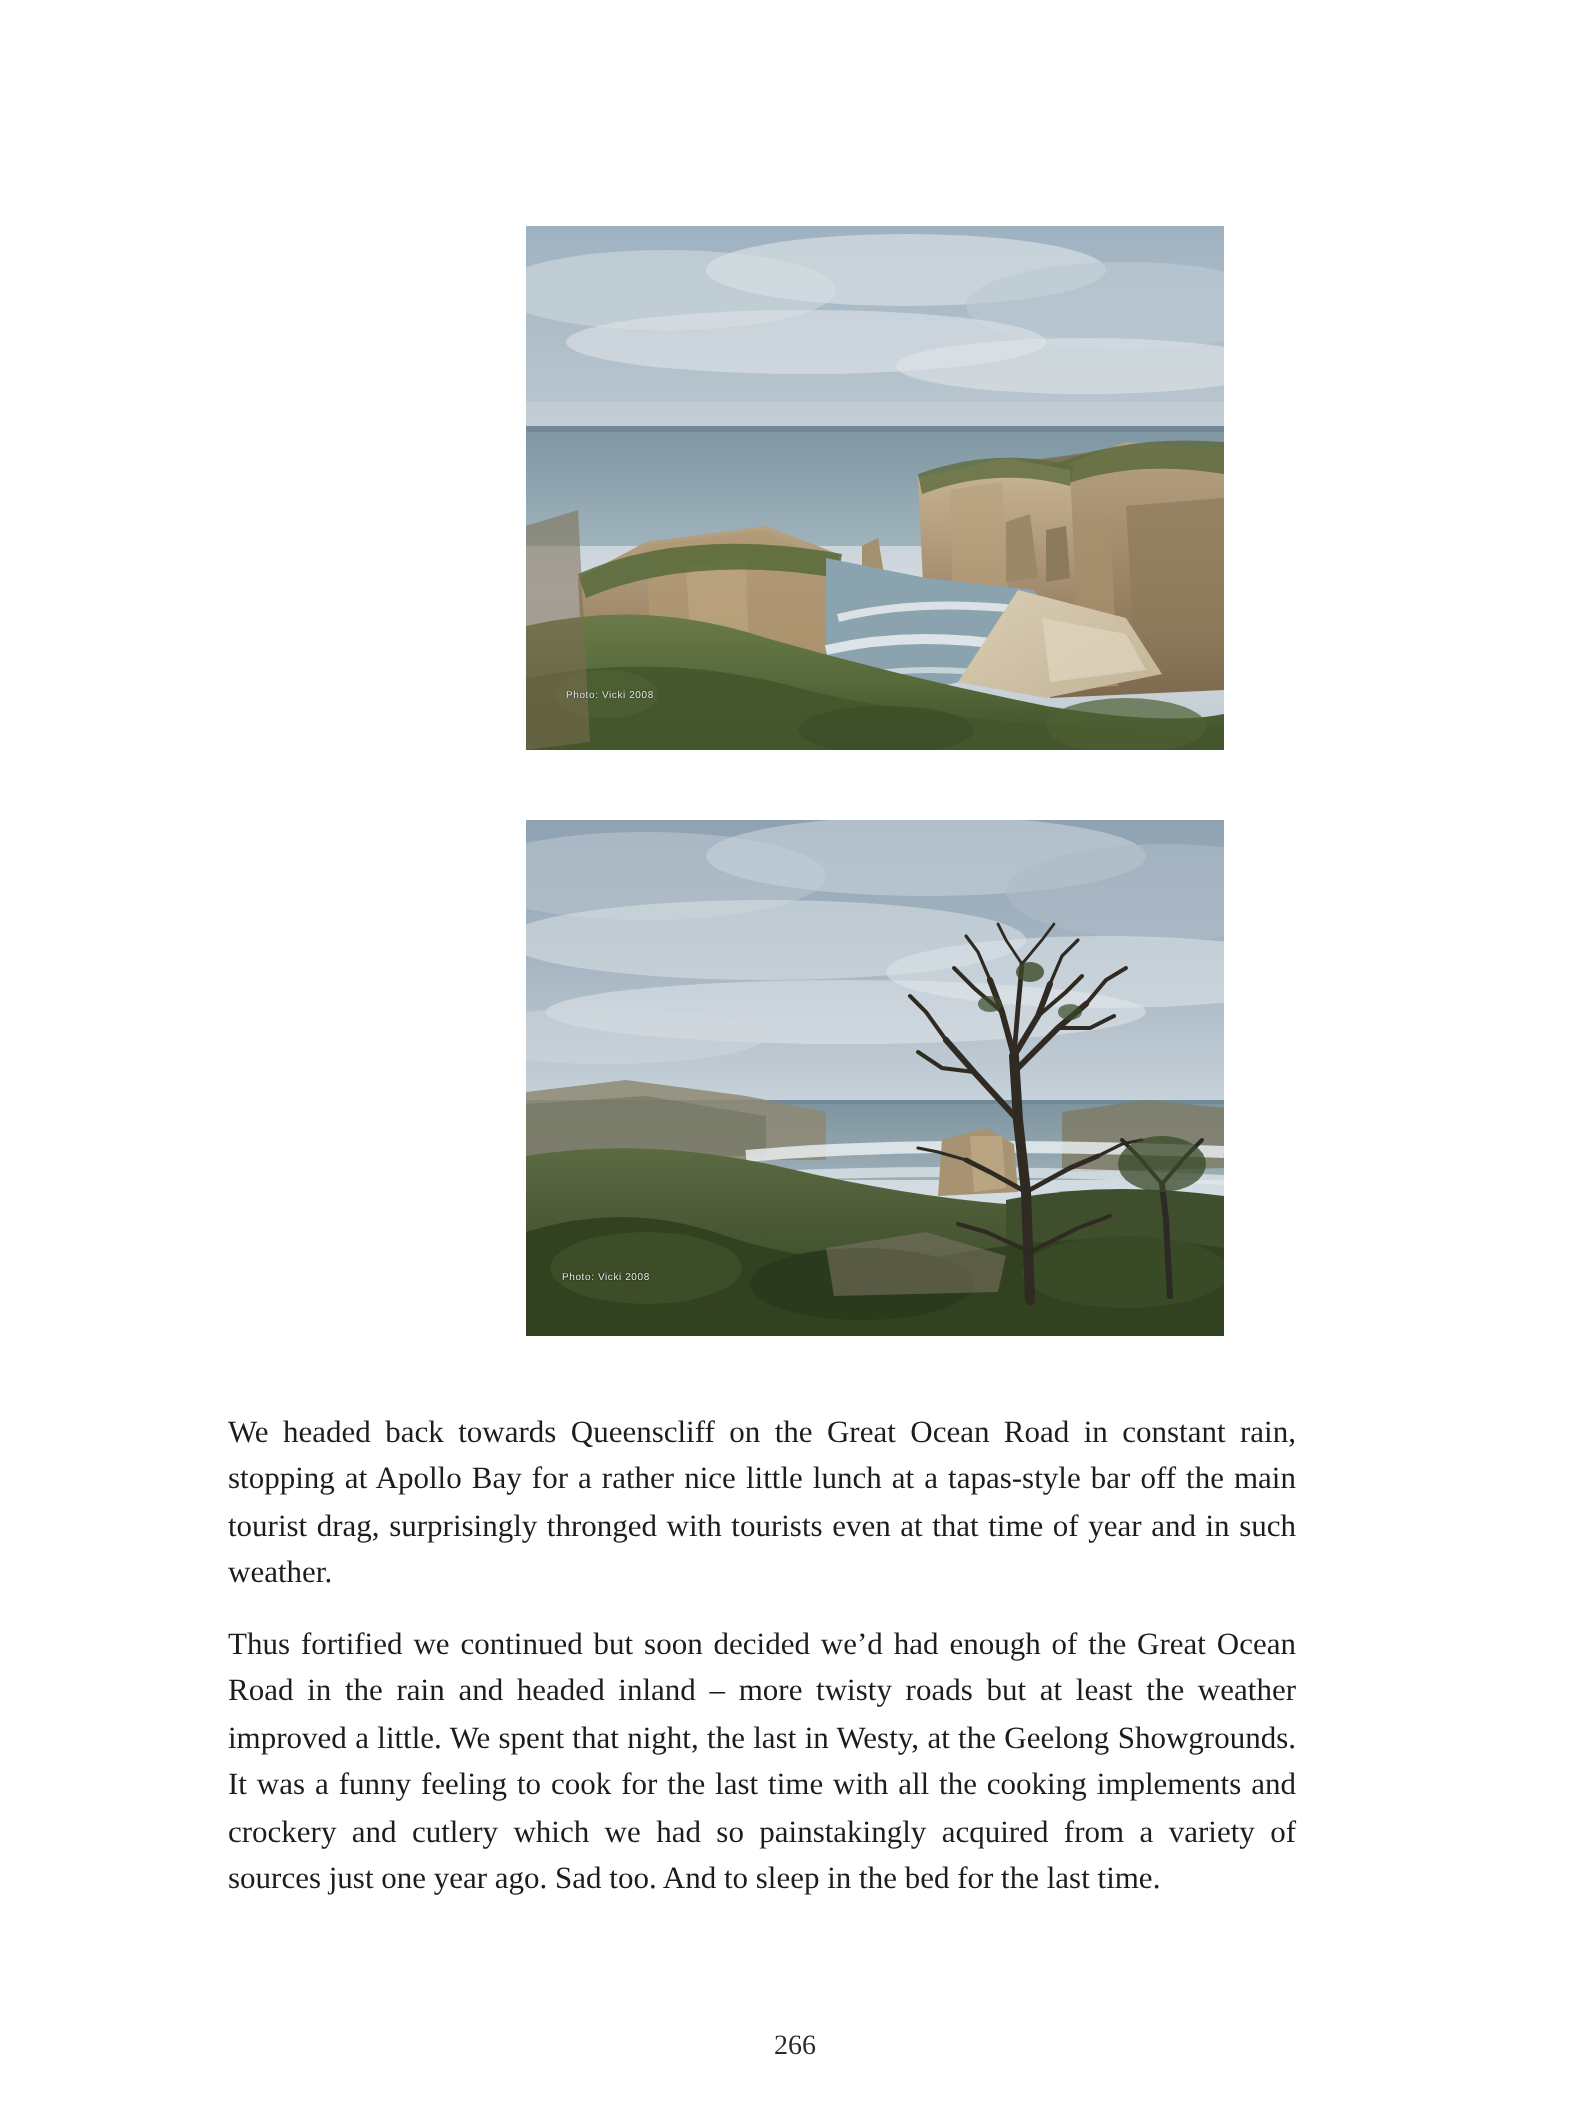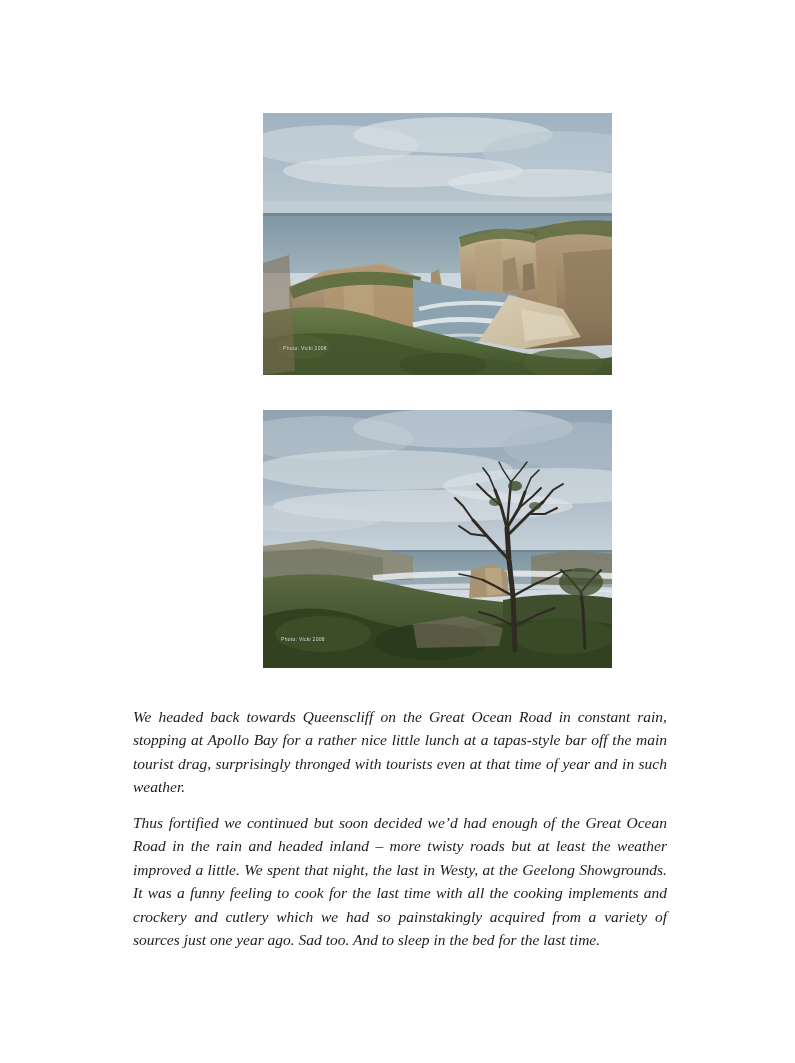--- a/index.html
+++ b/index.html
@@ -51,28 +51,27 @@
     color: #e8e8e8;
     letter-spacing: 0.3px;
     text-shadow: 0 0 1px rgba(0,0,0,0.8);
     white-space: nowrap;
   }
   #figure-1 .photo-caption { left: 20px; bottom: 24px; }
   #figure-2 .photo-caption { left: 18px; bottom: 26px; }
 
   .body-text {
     position: absolute;
-    left: 133px;
+    left: 114px;
     width: 534px;
     font-size: 15.5px;
     line-height: 23.5px;
     text-align: justify;
     text-justify: inter-word;
     color: #1c1c1c;
-    font-style: italic;
   }
   #paragraph-1 { top: 689px; }
   #paragraph-2 { top: 795px; }
 
   .page-number {
     position: absolute;
     top: 1016px;
     left: 0;
     width: 795px;
     text-align: center;
@@ -265,13 +264,14 @@
         <path d="M318 182 L330 168 L338 160" stroke-width="2"></path>
       </g>
       <ellipse cx="318" cy="172" rx="22" ry="14" fill="#3a4a28" opacity="0.75"></ellipse>
     </svg>
     <figcaption class="photo-caption">Photo: Vicki 2008</figcaption>
   </figure>
 
   <p class="body-text" id="paragraph-1">We headed back towards Queenscliff on the Great Ocean Road in constant rain, stopping at Apollo Bay for a rather nice little lunch at a tapas-style bar off the main tourist drag, surprisingly thronged with tourists even at that time of year and in such weather.</p>
   <p class="body-text" id="paragraph-2">Thus fortified we continued but soon decided we’d had enough of the Great Ocean Road in the rain and headed inland – more twisty roads but at least the weather improved a little. We spent that night, the last in Westy, at the Geelong Showgrounds.  It was a funny feeling to cook for the last time with all the cooking implements and crockery and cutlery which we had so painstakingly acquired from a variety of sources just one year ago. Sad too. And to sleep in the bed for the last time.</p>
 
+  <div class="page-number">266</div>
 </div>
 
 </body></html>

